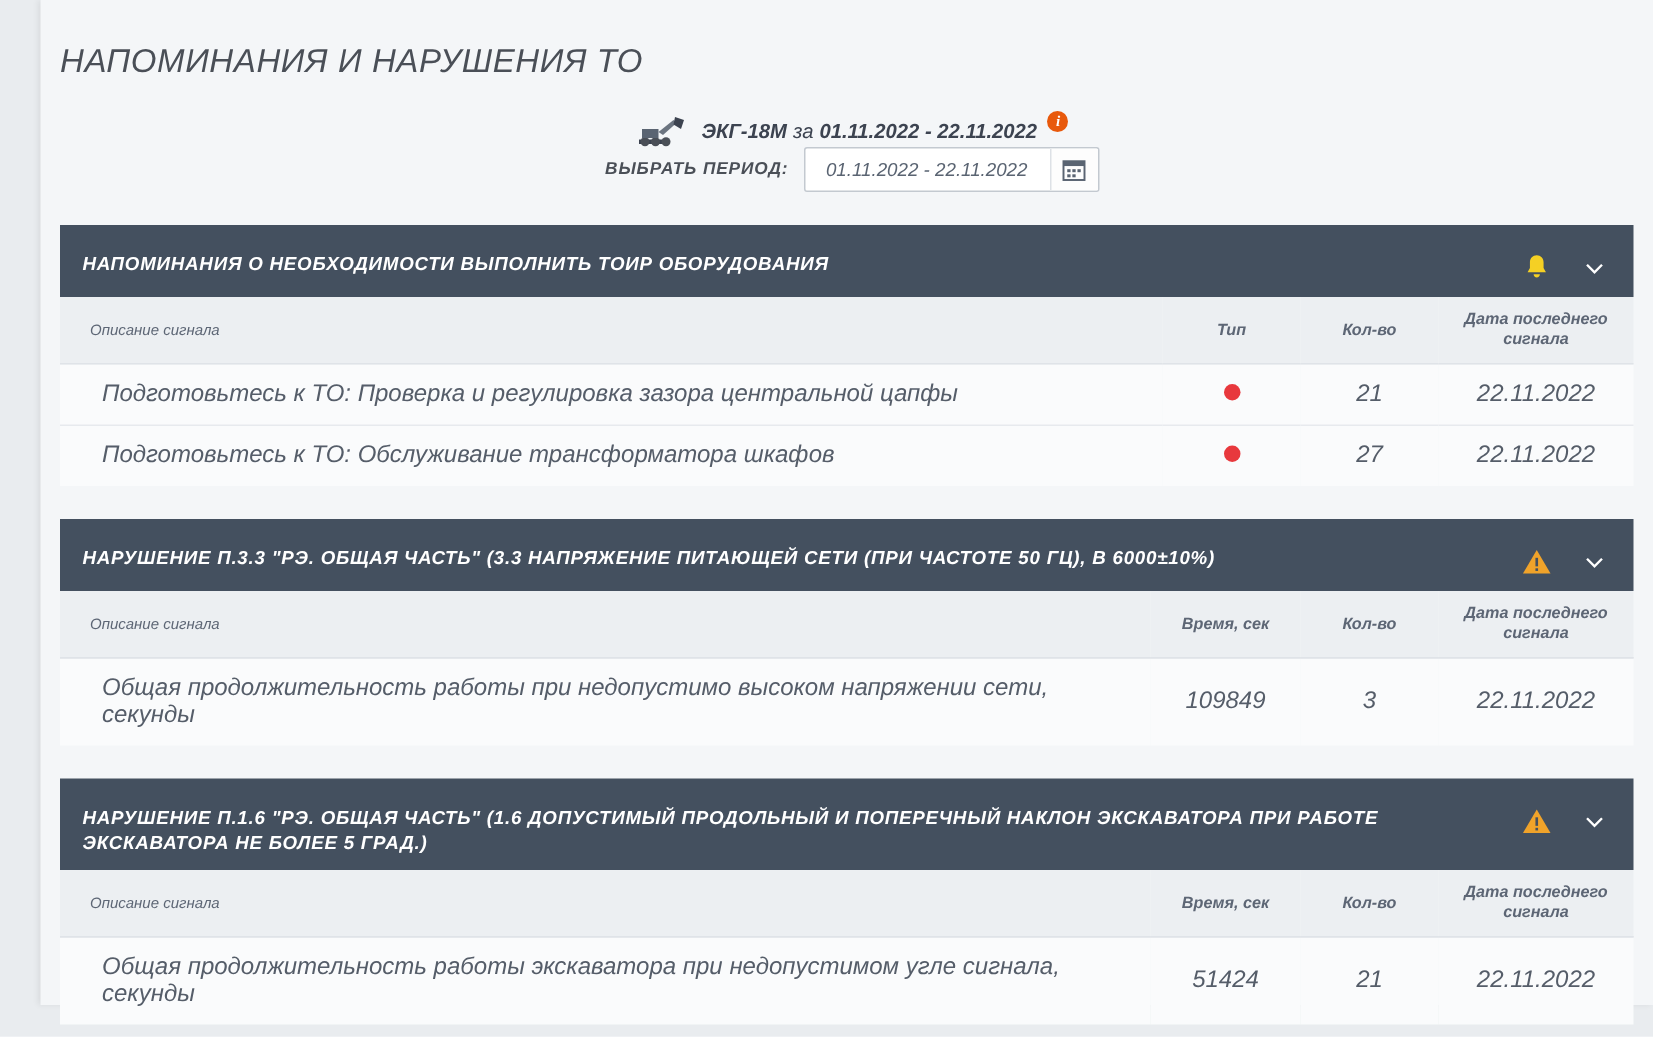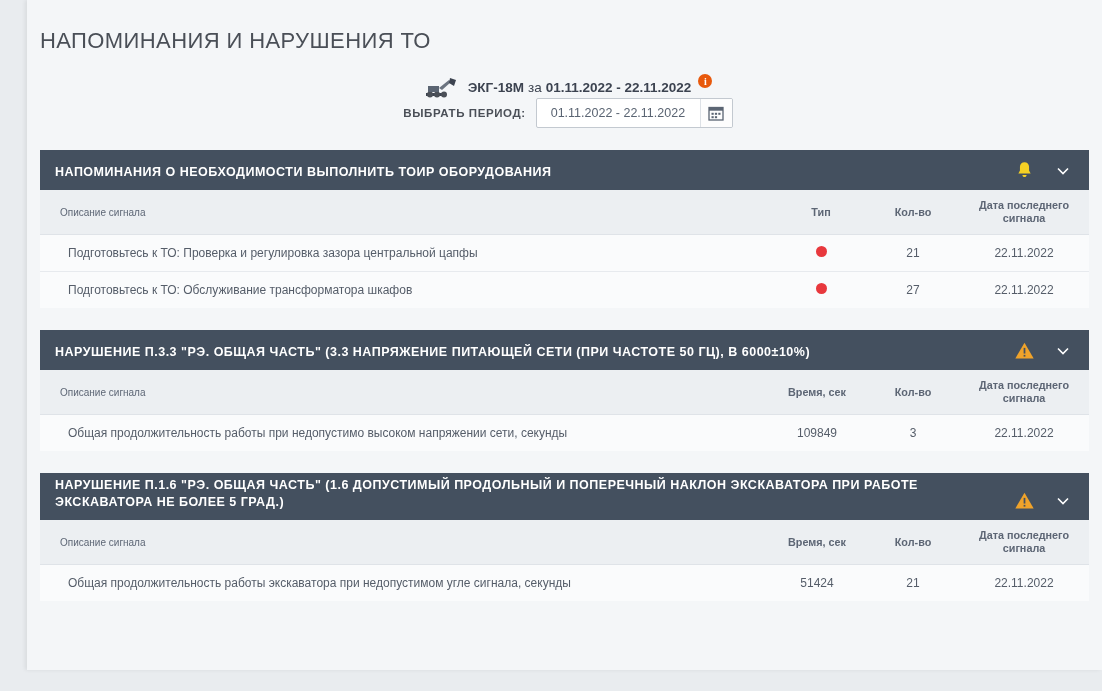--- a/index.html
+++ b/index.html
@@ -13,20 +13,21 @@
     overflow: hidden;
   }
   .page {
     position: absolute;
     left: 27px;
     top: 0;
     width: 1075px;
     height: 670px;
     background: #f4f6f8;
     box-shadow: -2px 0 4px rgba(0,0,0,0.07);
+    font-style: italic;
   }
   .page-title {
     font-size: 22px;
     letter-spacing: 0.4px;
     color: #4a4f57;
     padding: 28px 0 0 13px;
     font-weight: 400;
   }
   .subheader {
     display: flex;
@@ -103,23 +104,23 @@
     cursor: pointer;
   }
   .cal-icon { width: 16px; height: 16px; }
 
   .panels { padding: 22px 13px 0 13px; }
   .panel { margin-bottom: 22px; }
   .panel-head {
     background: #44505f;
     color: #fff;
     display: flex;
-    align-items: flex-end;
+    align-items: flex-start;
     min-height: 40px;
-    padding: 4px 12px 9px 15px;
+    padding: 18px 12px 9px 15px;
   }
   .panel-title {
     flex: 1 1 auto;
     font-size: 12.5px;
     font-weight: bold;
     letter-spacing: 0.5px;
     line-height: 17px;
     padding-right: 14px;
     text-transform: uppercase;
   }
@@ -138,21 +139,21 @@
     font-weight: bold;
     color: #5d6675;
     padding: 9px 6px;
     border-bottom: 1px solid #dfe3e8;
     text-align: center;
     line-height: 13px;
   }
   thead th.desc { text-align: left; padding-left: 20px; font-weight: normal; font-size: 10px; color: #5d6675;}
   tbody td {
     background: #fafbfc;
-    font-size: 12px;
+    font-size: 16px;
     color: #555d69;
     padding: 11px 6px;
     border-bottom: 1px solid #e7eaee;
     text-align: center;
   }
   tbody tr:last-child td { border-bottom: none; }
   tbody td.desc { text-align: left; padding-left: 28px; }
   .col-type { width: 92px; }
   .col-time { width: 100px; }
   .col-count { width: 92px; }

